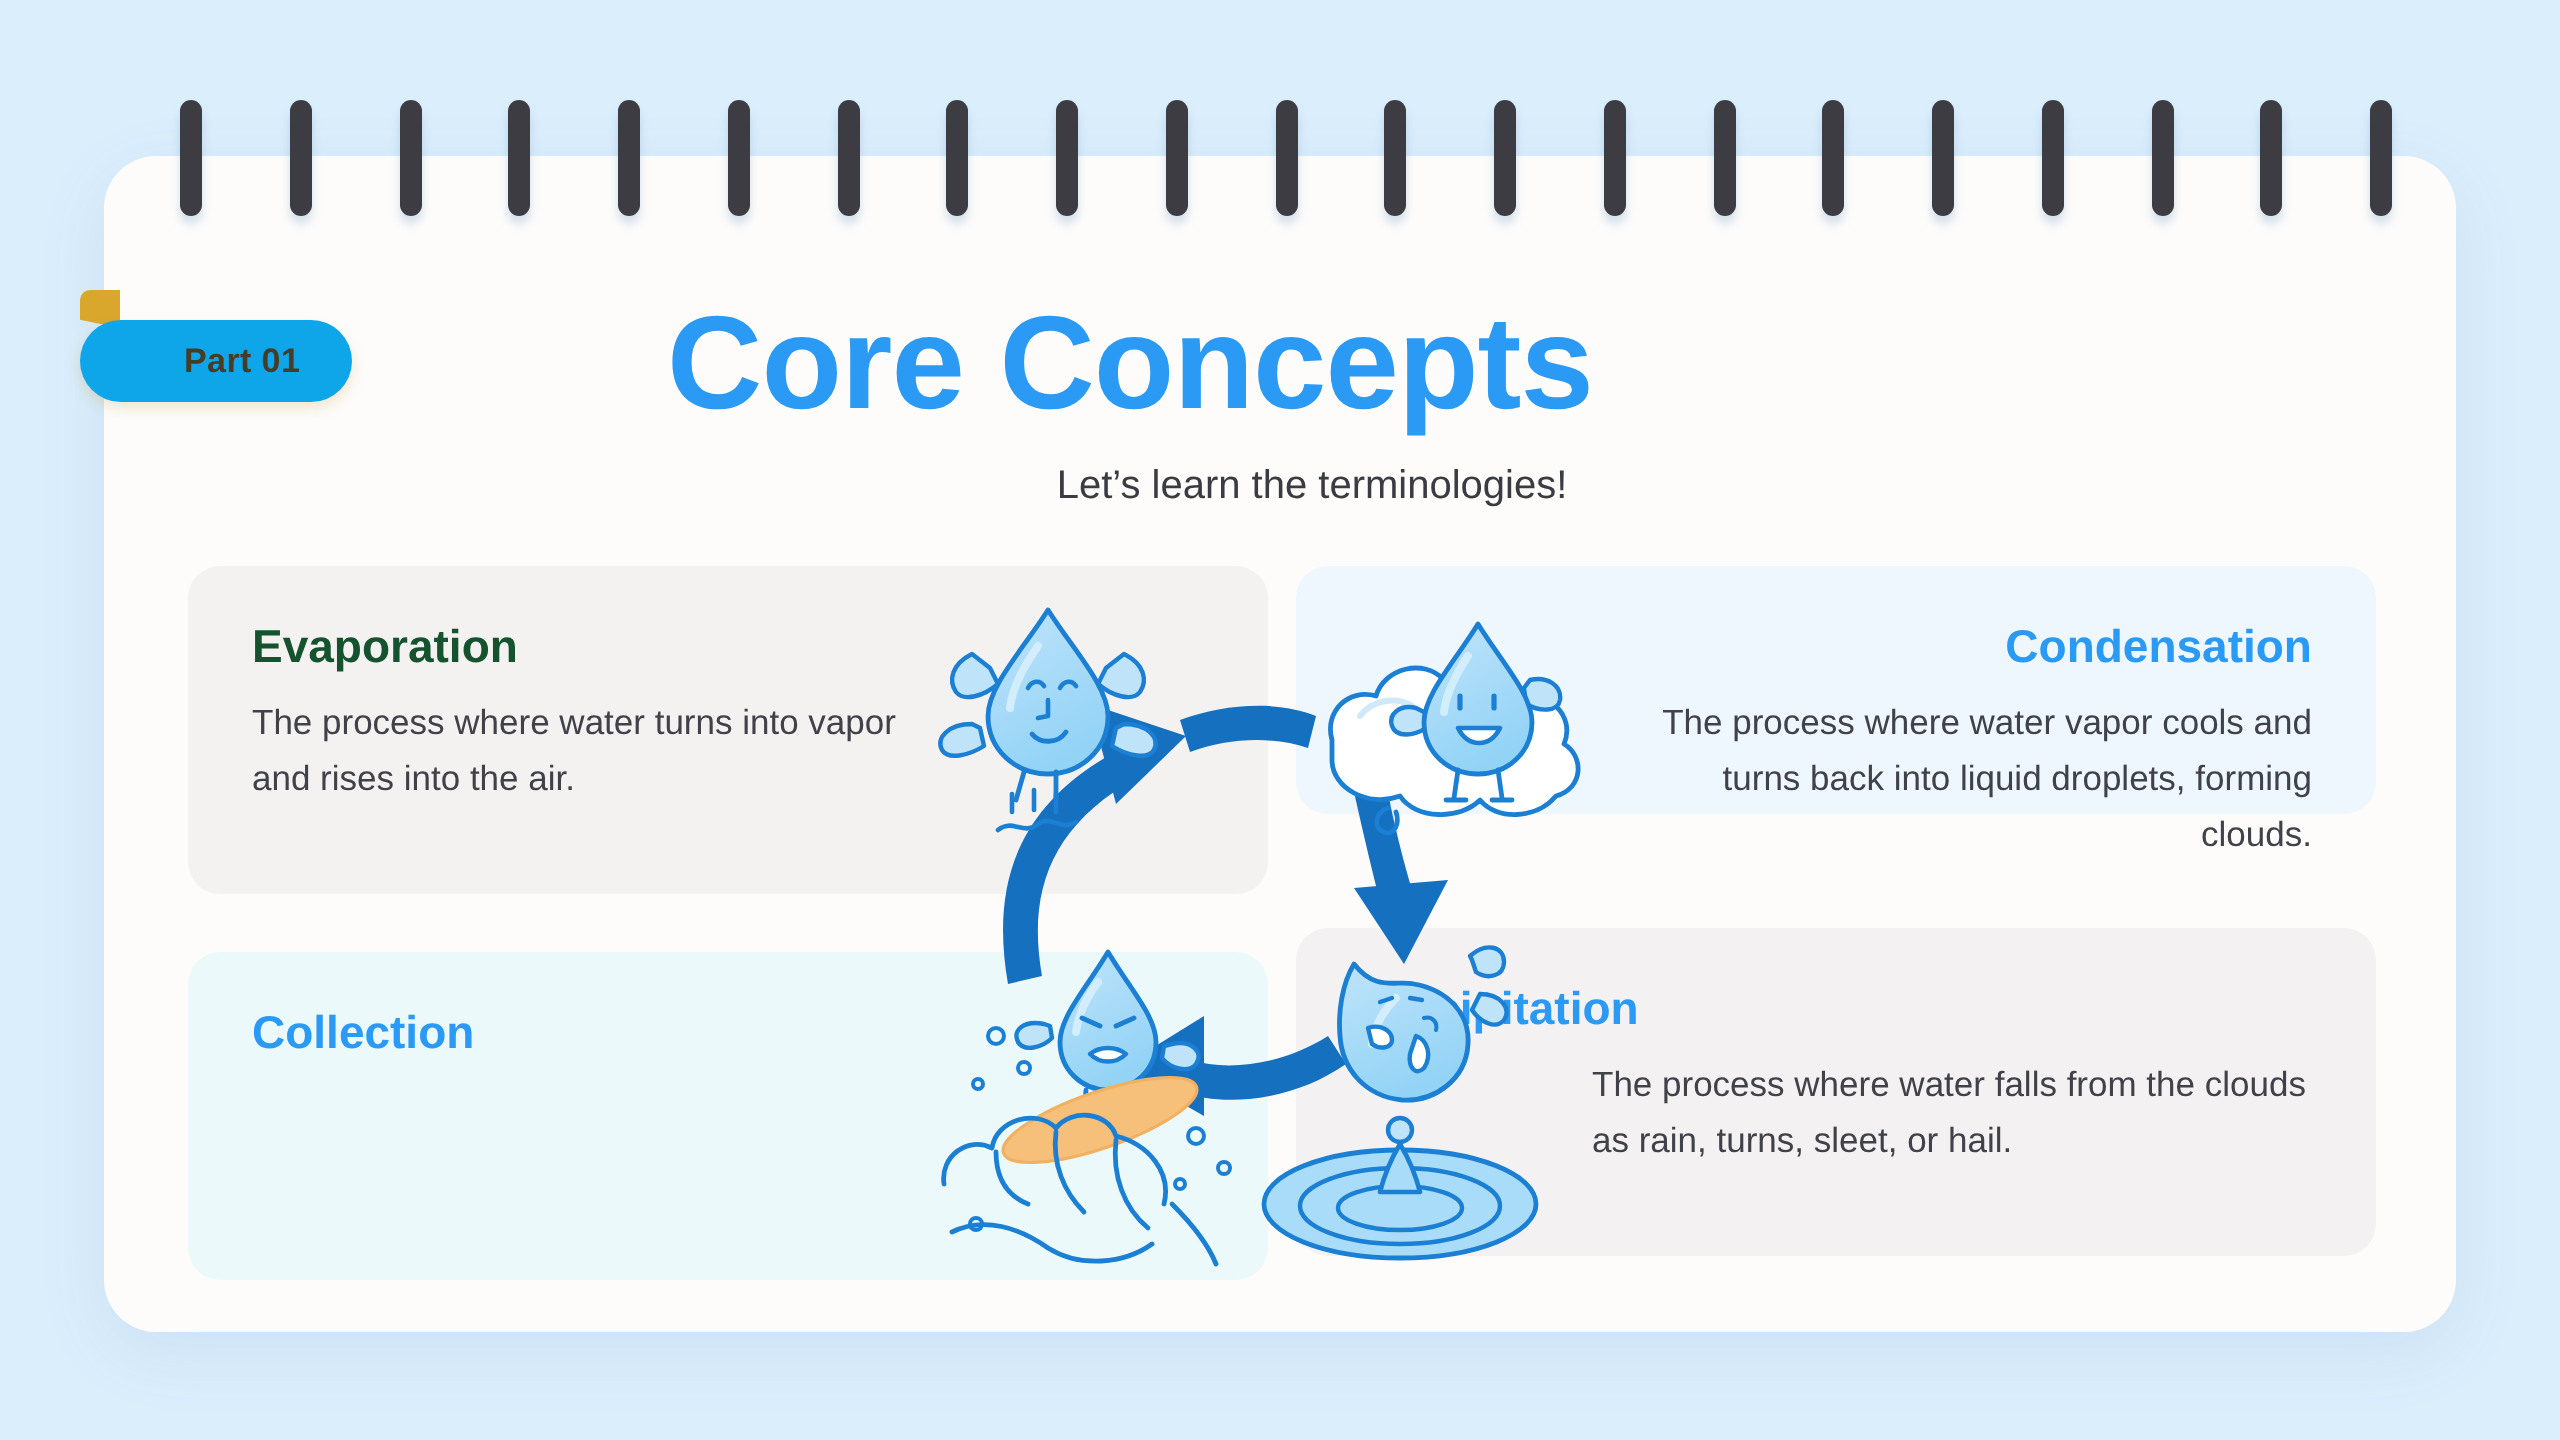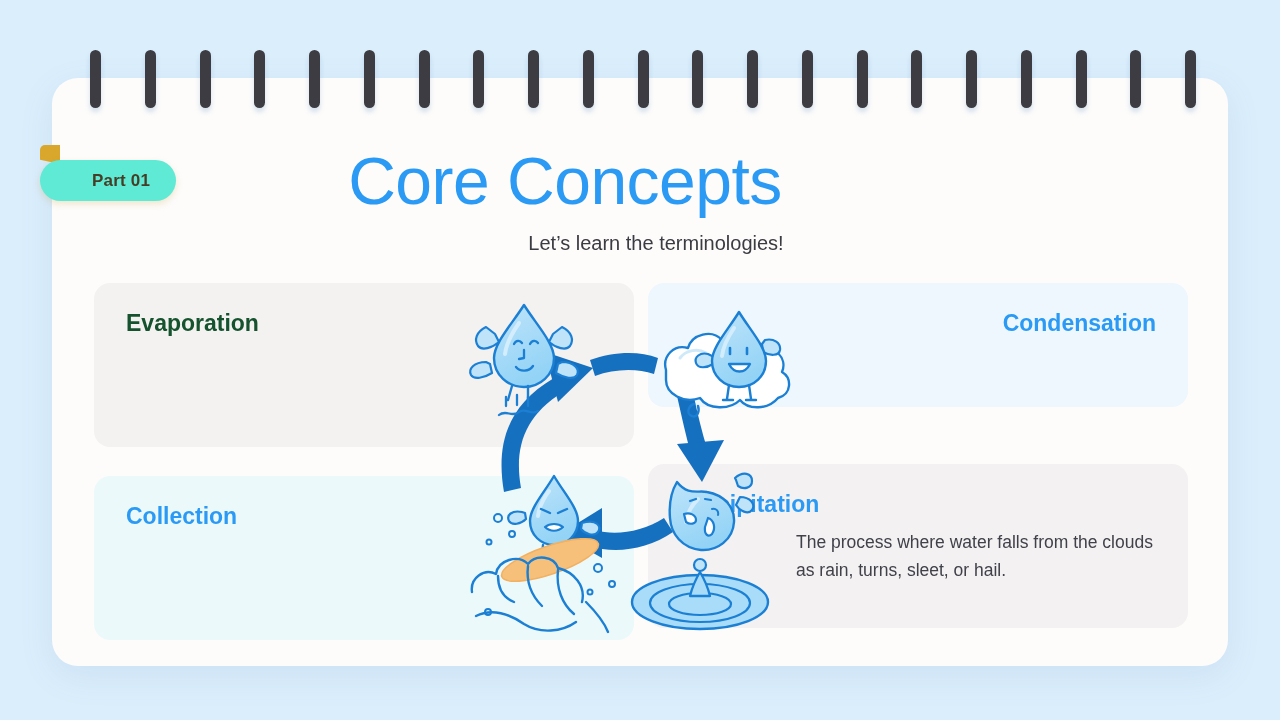--- a/index.html
+++ b/index.html
@@ -87,21 +87,21 @@
   }
 
   
   #title {
     position: absolute;
     left: 0;
     top: 148px;
     width: 1130px;
     text-align: center;
     font-size: 66px;
-    font-weight: normal;
+    font-weight: bold;
     color: #2a9af5;
     letter-spacing: -0.5px;
     line-height: 1;
   }
   #subtitle {
     position: absolute;
     left: 16px;
     top: 232px;
     width: 1280px;
     text-align: center;
@@ -189,33 +189,35 @@
       <div class="ring" style="left: 856.5px; background: rgb(60, 60, 66);"></div>
       <div class="ring" style="left: 911.25px; background: rgb(60, 60, 66);"></div>
       <div class="ring" style="left: 966px; background: rgb(60, 60, 66);"></div>
       <div class="ring" style="left: 1020.75px; background: rgb(60, 60, 66);"></div>
       <div class="ring" style="left: 1075.5px; background: rgb(60, 60, 66);"></div>
       <div class="ring" style="left: 1130.25px; background: rgb(60, 60, 66);"></div>
       <div class="ring" style="left: 1185px; background: rgb(60, 60, 66);"></div>
     </div>
 
   <div id="ribbon-fold" style="background: rgb(217, 167, 44);"></div>
-  <div id="ribbon" style="background: #5eead4;">
+  <div id="ribbon" style="background: #0ea5e9;">
     <span id="ribbon-label">Part 01</span>
   </div>
 
   <div id="title" style="color: rgb(42, 154, 245);">Core Concepts</div>
   <div id="subtitle">Let’s learn the terminologies!</div>
 
   <div class="card" id="card-evaporation" style="background: rgb(244, 241, 241);">
     <p class="card-title" style="color: #14532d;">Evaporation</p>
+    <p class="card-body">The process where water turns into vapor and rises into the air.</p>
   </div>
 
   <div class="card" id="card-condensation" style="background: rgb(238, 247, 253);">
     <p class="card-title" style="color: rgb(42, 154, 245);">Condensation</p>
+    <p class="card-body">The process where water vapor cools and turns back into liquid droplets, forming clouds.</p>
   </div>
 
   <div class="card" id="card-collection" style="background: rgb(236, 249, 251); margin-top: 12px;">
     <p class="card-title" style="color: rgb(42, 154, 245);">Collection</p>
   </div>
 
   <div class="card" id="card-precipitation" style="background: rgb(243, 241, 241);">
     <p class="card-title" style="color: rgb(42, 154, 245);">Precipitation</p>
     <p class="card-body">The process where water falls from the clouds as rain, turns, sleet, or hail.</p>
   </div>

